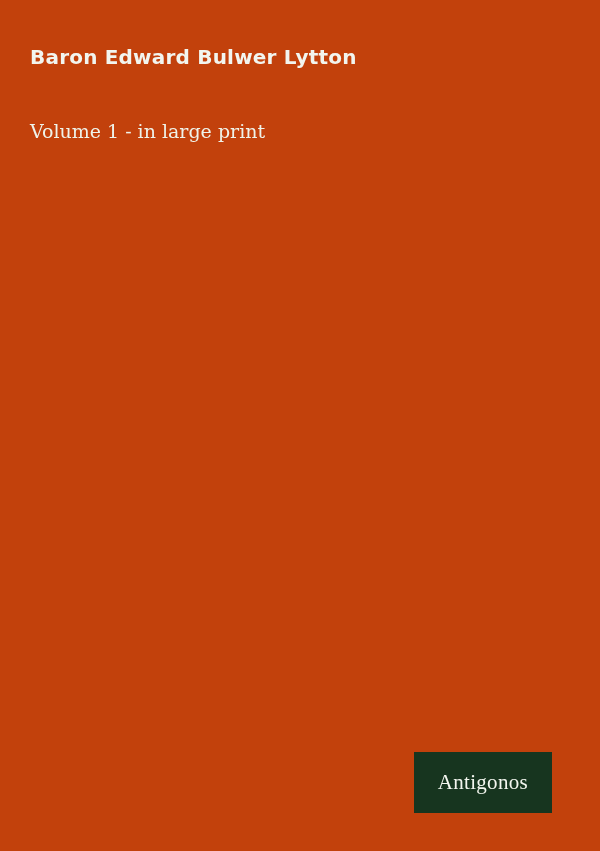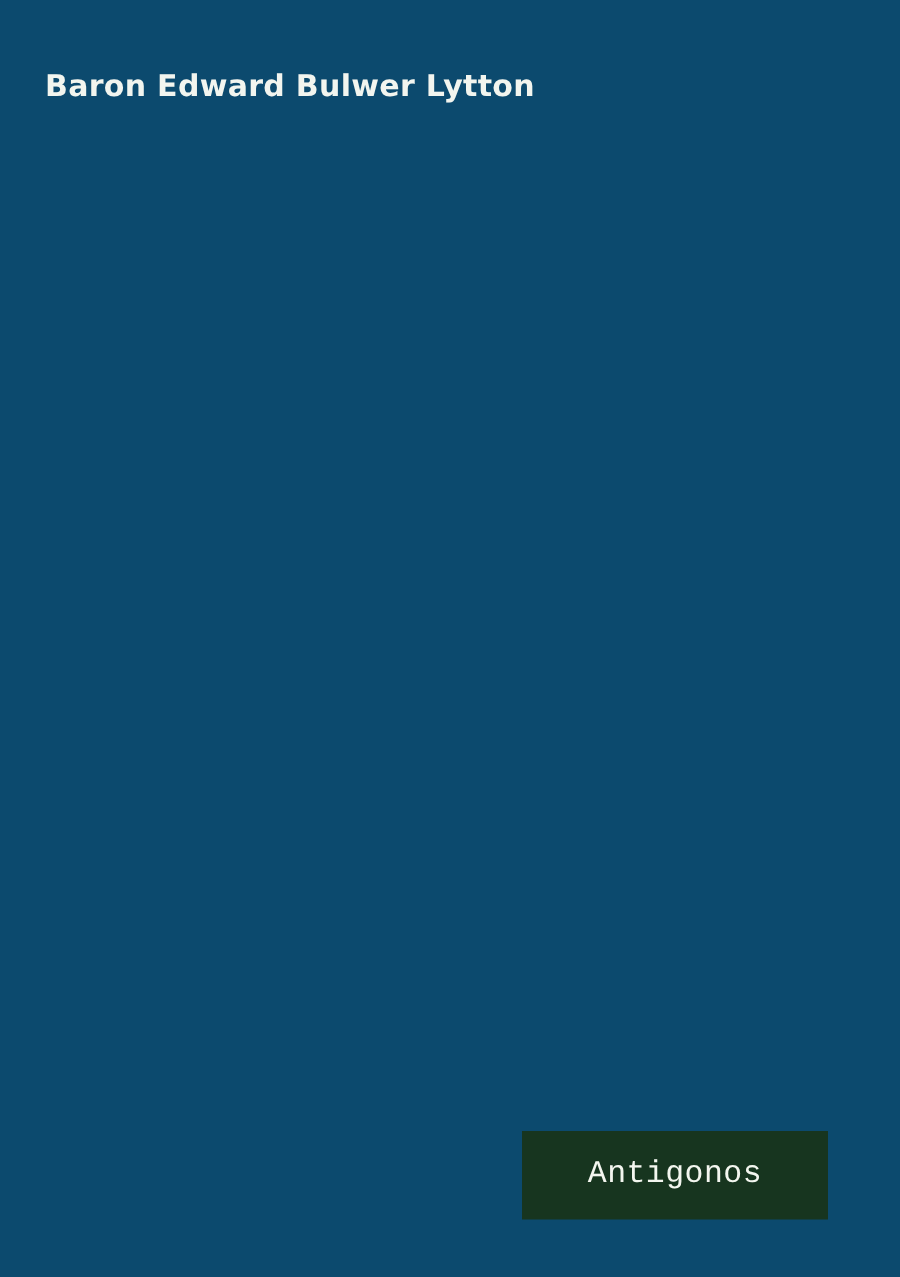--- a/index.html
+++ b/index.html
@@ -4,21 +4,21 @@
 <style>
   html, body {
     margin: 0;
     padding: 0;
     background: #ffffff;
   }
   .cover {
     position: relative;
     width: 600px;
     height: 851px;
-    background: #0c4a6e;
+    background: #c2410c;
     box-sizing: border-box;
     overflow: hidden;
     font-family: "DejaVu Serif", "Liberation Serif", serif;
   }
   .content {
     position: absolute;
     left: 30px;
     top: 44px;
     right: 30px;
   }
@@ -47,32 +47,33 @@
     font-weight: normal;
     line-height: 1.4;
     margin: 0;
   }
   .publisher-box {
     position: absolute;
     right: 48px;
     bottom: 38px;
     background: #17351f;
     color: #f3f6ef;
-    font-family: Liberation Mono, monospace;
+    font-family: Liberation Serif, serif;
     font-size: 21px;
     letter-spacing: 0.3px;
-    padding: 18px 44px;
+    padding: 18px 24px;
     text-align: center;
     min-width: 82px;
   }
 </style>
 </head>
 <body>
 
 <div class="cover">
 
   <div class="content">
     <div class="author">Baron Edward Bulwer Lytton</div>
+    <div class="subtitle">Volume 1 - in large print</div>
   </div>
 
   <div class="publisher-box">Antigonos</div>
 
 </div>
 
 </body></html>

